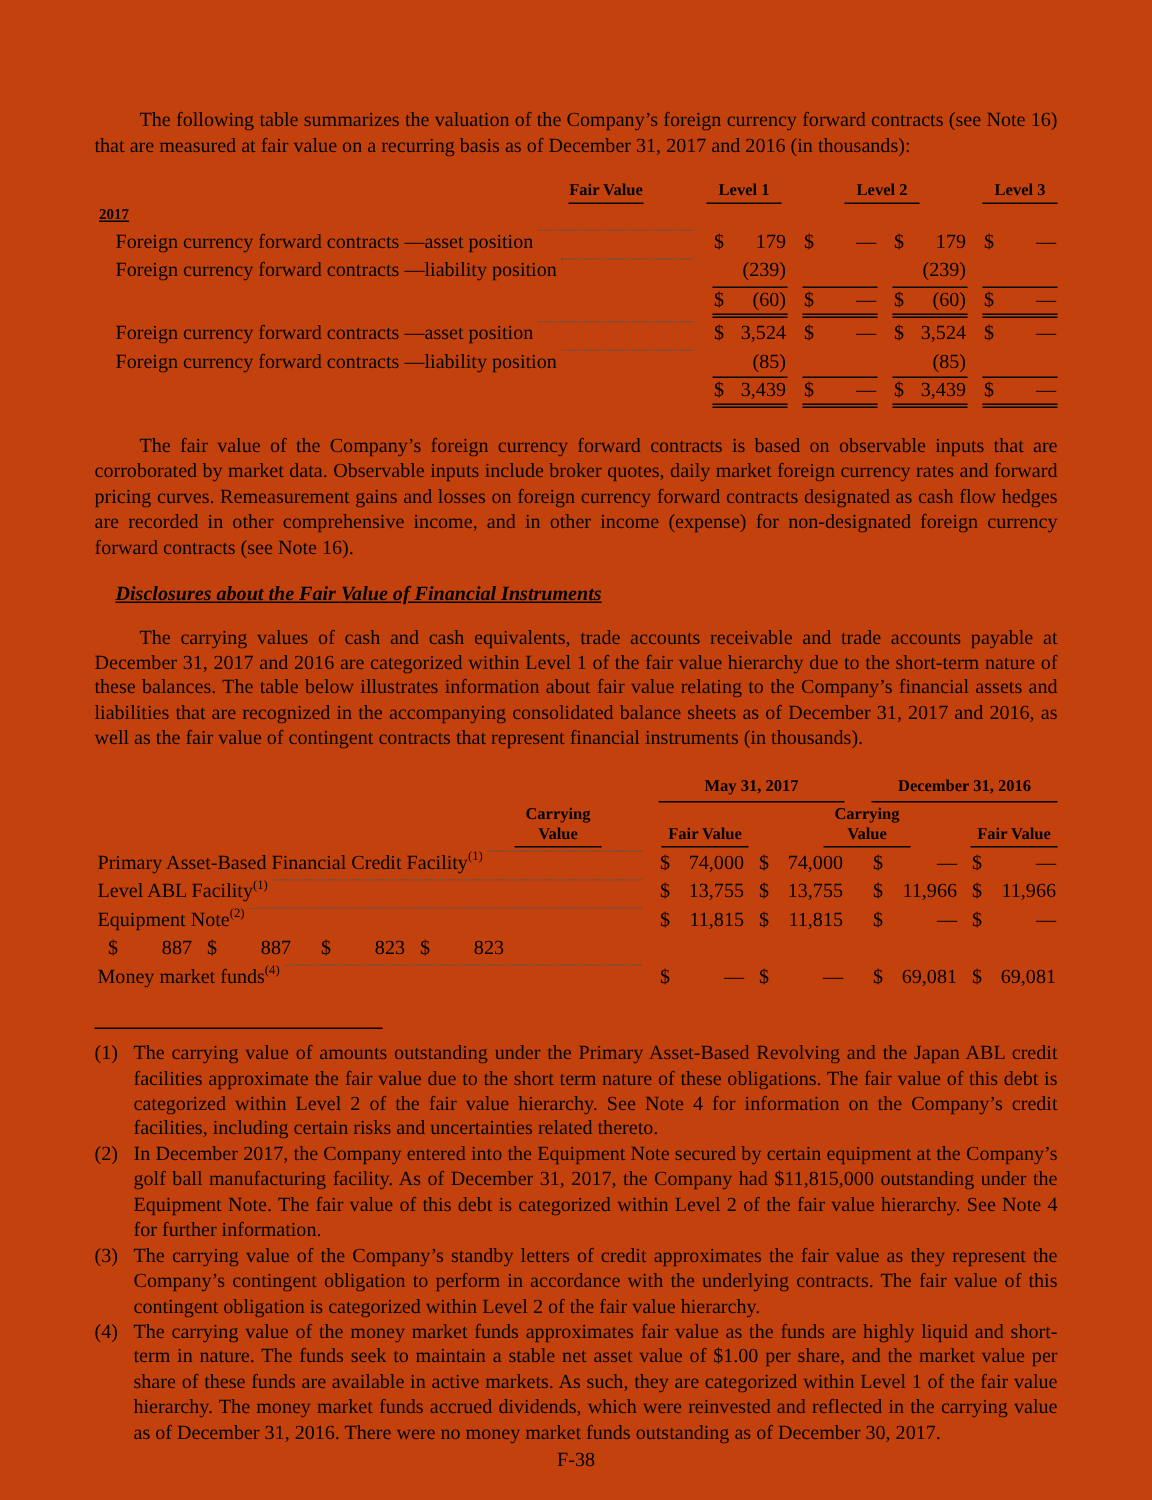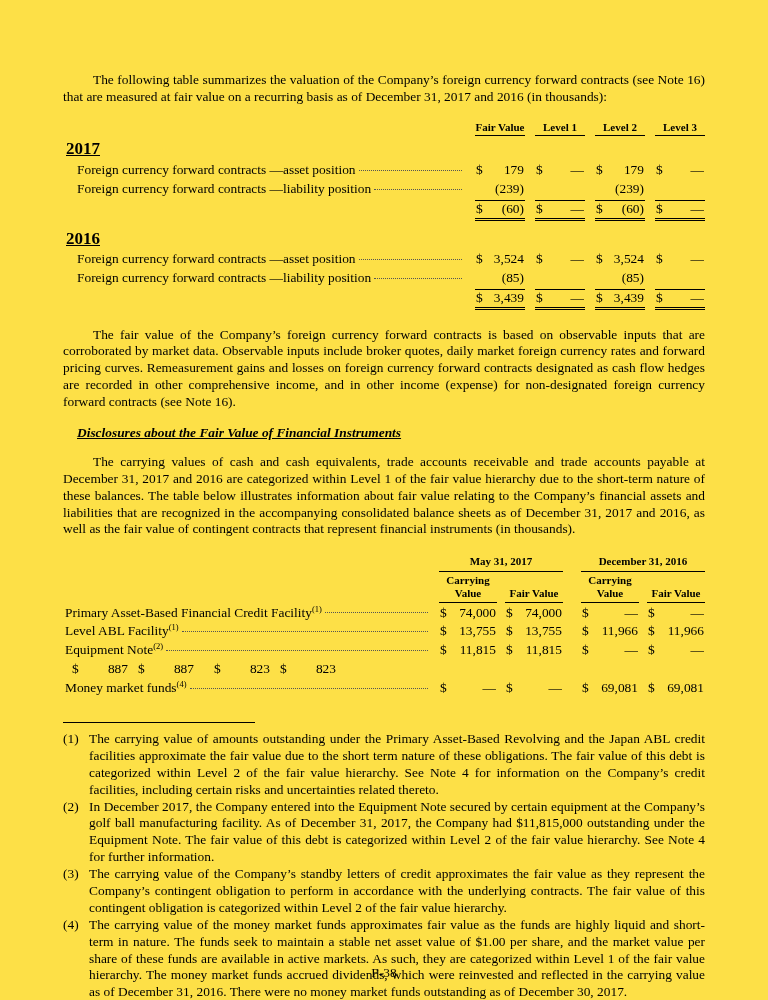--- a/index.html
+++ b/index.html
@@ -1,44 +1,44 @@
 <!DOCTYPE html>
 <html><head>
 <meta charset="utf-8">
 <style>
   * { box-sizing: border-box; margin: 0; padding: 0; }
   html, body { background: #ffffff; }
   .page {
     width: 768px; height: 1000px; margin: 0 auto; position: relative;
-    background: #fde047; color: #000;
+    background: #c2410c; color: #000;
     padding: 72px 63px 0 63px; overflow: hidden;
     font-family: "Liberation Serif", "DejaVu Serif", serif;
     font-size: 13.4px; line-height: 1.26;
   }
   p.body { text-align: justify; text-indent: 30px; }
   .mb14 { margin-bottom: 14px; }
   .mb16 { margin-bottom: 16px; }
 
   
   .trow { display: flex; align-items: baseline; padding: 1px 0; }
-  .thead { align-items: flex-end; }
-  .lab { flex: 1 1 auto; display: flex; align-items: center; min-width: 0; }
+  .thead { align-items: flex-end; gap: 32px; }
+  .lab { flex: 1 1 auto; display: flex; align-items: flex-start; min-width: 0; }
   .lab .txt { white-space: nowrap; }
   .dots { flex: 1 1 auto; min-width: 6px; border-bottom: 1px dotted #555; margin: 0 3px 0 3px; }
   .cell { display: flex; justify-content: space-between; align-items: baseline; padding: 0 1px; }
   .hc { text-align: center; font-weight: bold; font-size: 11px; line-height: 1.15;
         border-bottom: 1px solid #000; padding-bottom: 2px; }
   .rt  { border-top: 1px solid #000; }
   .db  { border-bottom: 3px double #000; }
 
   
   .t1 { margin: 0 0 16px 0; }
   .t1 .cell, .t1 .hc { width: 50px; margin-left: 10px; }
   .t1 .lab .txt { padding-left: 14px; }
-  .year { font-weight: bold; text-decoration: underline; font-size: 17px; padding-left: 3px; }
+  .year { font-weight: bold; text-decoration: underline; font-size: 10px; padding-left: 3px; }
   .ysec { margin-top: 5px; }
 
   
   .heading { font-weight: bold; font-style: italic; margin: 0 0 12px 14px; text-decoration: underline; }
 
   
   .t2 { margin: 0 0 6px 0; }
   .t2 .cell, .t2 .hc { width: 58px; margin-left: 8px; }
   .t2 .g2 { margin-left: 18px; }
   .t2 .lab .txt { padding-left: 2px; }
@@ -133,23 +133,20 @@
       <div class="cell rt db">
           <span>$</span>
           <span>(60)</span>
         </div>
       <div class="cell rt db">
           <span>$</span>
           <span>—</span>
         </div>
     </div>
 
-    <div class="trow ysec">
-      <span class="year">2016</span>
-    </div>
     <div class="trow">
       <div class="lab">
         <span class="txt">Foreign currency forward contracts —asset position</span>
         <span class="dots"></span>
       </div>
       <div class="cell">
           <span>$</span>
           <span>3,524</span>
         </div>
       <div class="cell">

